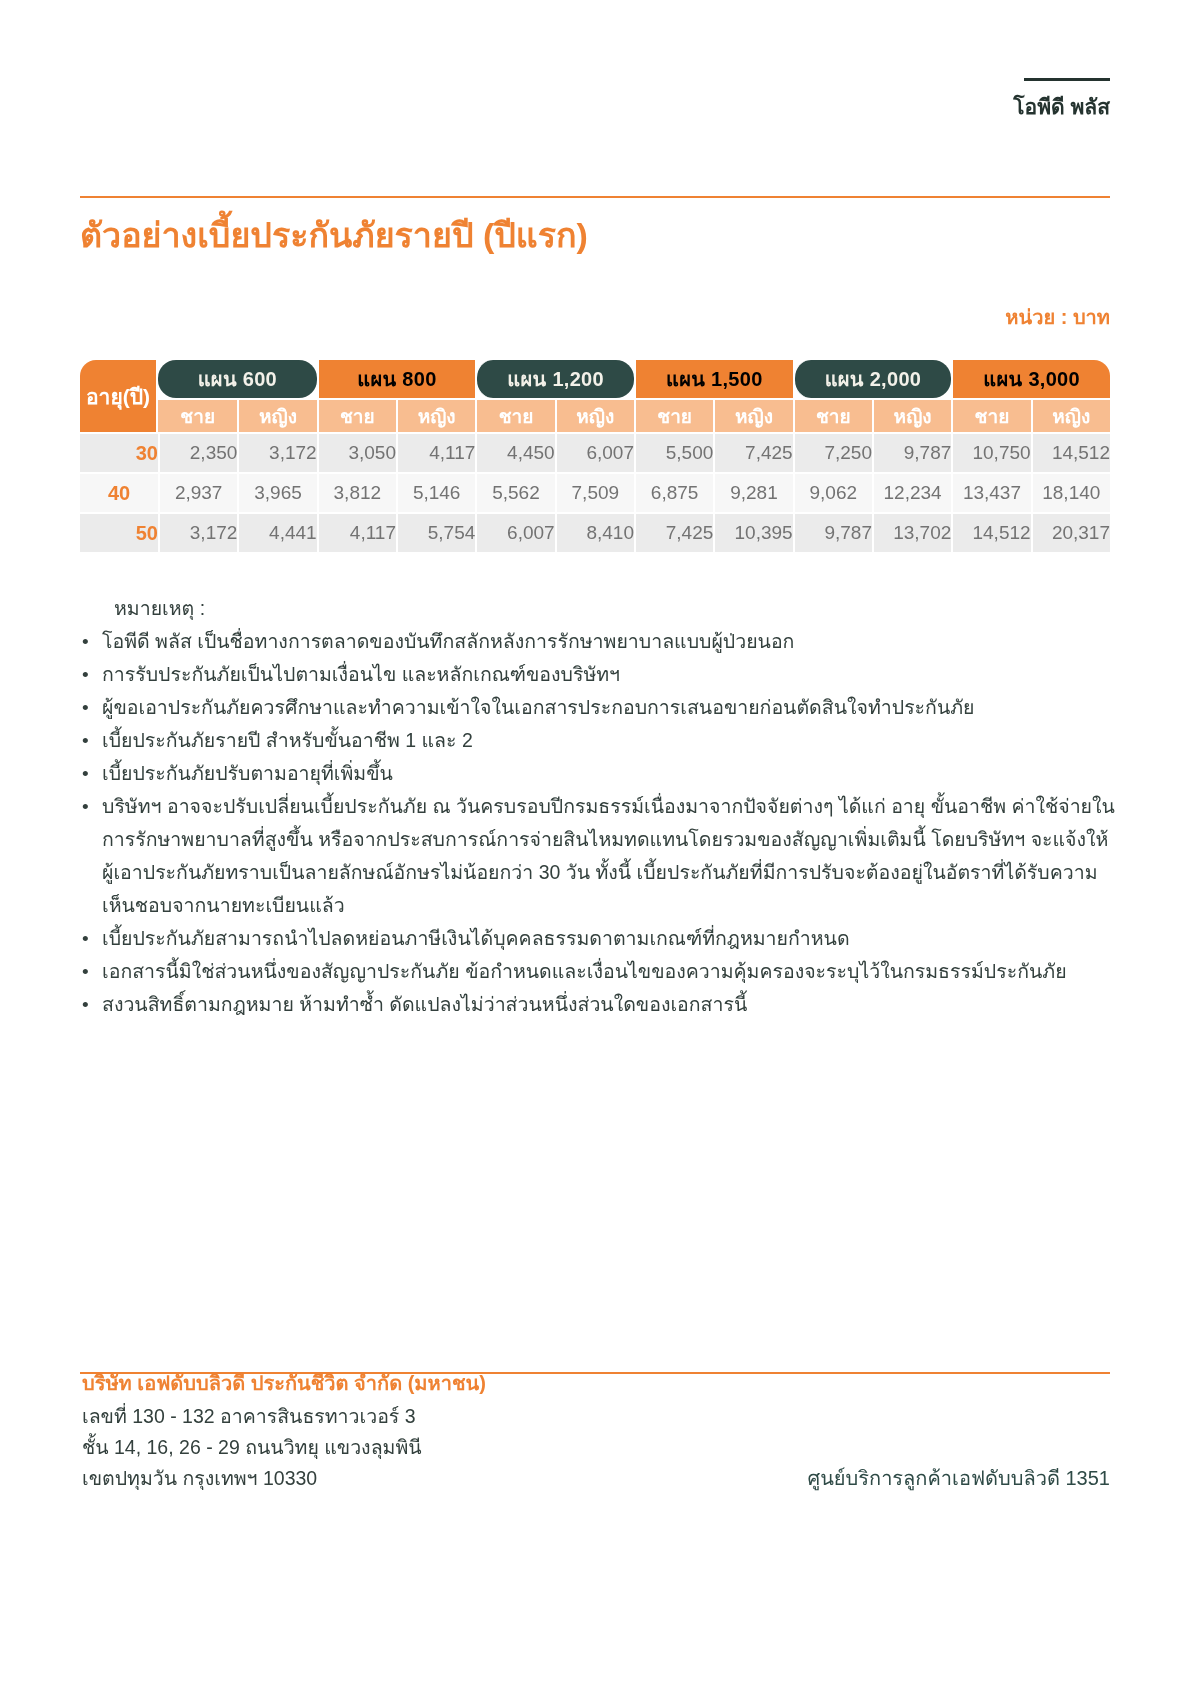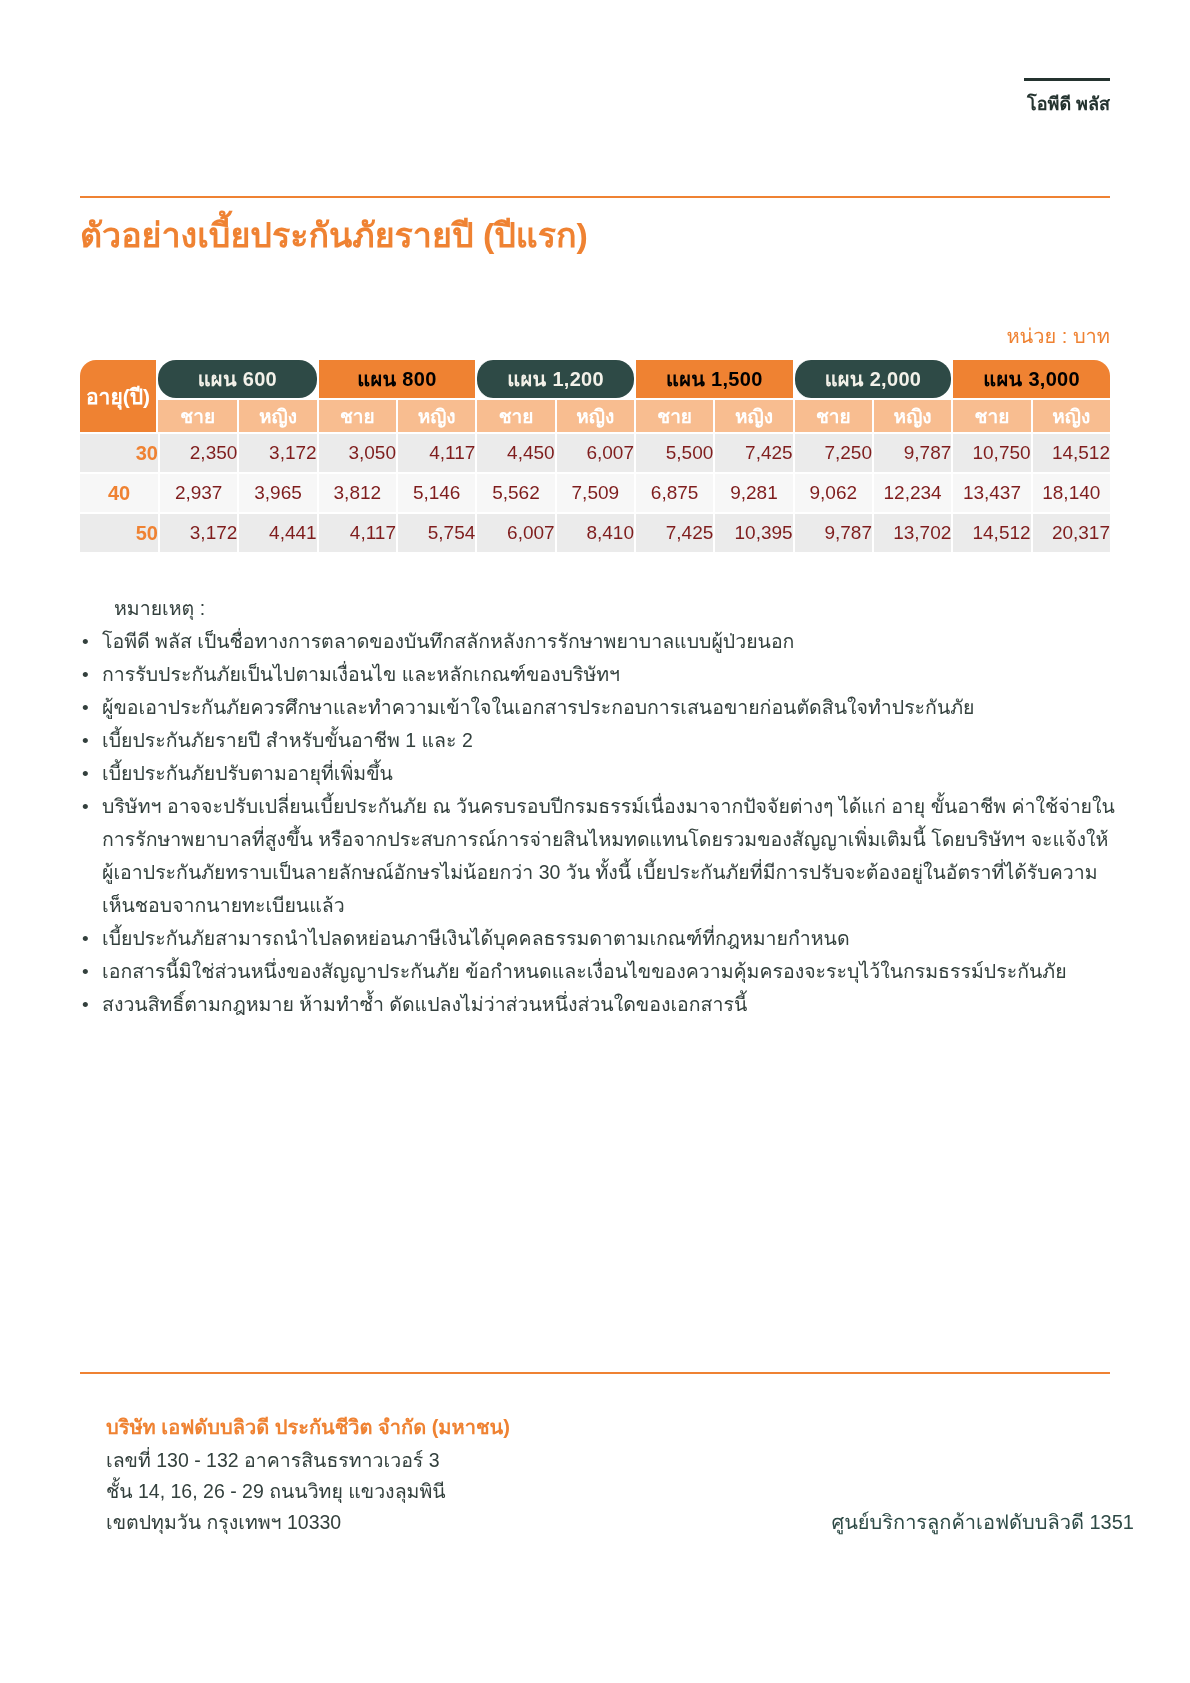--- a/index.html
+++ b/index.html
@@ -6,27 +6,27 @@
   html,body { background:#ffffff; }
   body { font-family:"Liberation Sans","DejaVu Sans",sans-serif; color:#33403d; }
   .page {
     position:relative; width:1190px; height:1683px; margin:0 auto;
     background:#ffffff; overflow:hidden;
   }
 
   
   .brand-block { position:absolute; top:76px; right:80px; text-align:right; }
   .brand-rule { display:inline-block; width:86px; height:3px; background:#24332f; margin-bottom:9px; }
-  .brand-name { font-size:18px; font-weight:bold; color:#24332f; line-height:1.2; }
+  .brand-name { font-size:21px; font-weight:bold; color:#24332f; line-height:1.2; }
 
   
   .title-rule { position:absolute; top:196px; left:80px; width:1030px; height:2px; background:#ef8232; }
   .page-title { position:absolute; top:208px; left:80px; font-size:34px; font-weight:600; color:#ef8232; }
 
-  .unit-label { position:absolute; top:320px; right:80px; font-size:20px; font-weight:400; color:#ef8232; }
+  .unit-label { position:absolute; top:301px; right:80px; font-size:20px; font-weight:700; color:#ef8232; }
 
   
   .premium-table-wrap { position:absolute; top:360px; left:80px; width:1030px; }
   table.premium { width:100%; border-collapse:separate; border-spacing:0; table-layout:fixed; }
   table.premium col.age-col { width:78px; }
   table.premium th, table.premium td { text-align:center; vertical-align:middle; }
 
   th.age-th {
     background:#ef8232; color:#ffffff; font-size:21px; font-weight:600;
     border-top-left-radius:16px; border-right:2px solid #ffffff;margin-left:24px;
@@ -36,36 +36,36 @@
   th.plan.orange { background:#ef8232; color:#000000; }
   th.plan + th.plan { border-left:2px solid #ffffff; }
   th.plan.last { border-top-right-radius:16px; }
 
   th.gender {
     height:34px; background:#f8bd90; color:#ffffff; font-size:19px; font-weight:600;
     border-top:2px solid #ffffff;
   }
   th.gender + th.gender { border-left:2px solid #ffffff; }
 
-  tbody td { height:40px; font-size:19px; color:#7f1d1d; border-top:2px solid #ffffff; }
+  tbody td { height:40px; font-size:19px; color:#737373; border-top:2px solid #ffffff; }
   tbody td + td { border-left:2px solid #ffffff; }
   tbody tr.odd td { background:#ebebeb;text-align:right; }
   tbody tr.even td { background:#f7f7f7; }
   tbody td.age { color:#ef8232; font-weight:600; font-size:20px; }
 
   
   .notes { position:absolute; top:592px; left:82px; width:1035px; font-size:19.5px; line-height:33px; color:#33403d; }
   .notes-heading { margin-bottom:0;margin-left:32px; }
   .note-item { display:flex; }
   .note-bullet { flex:0 0 20px; text-align:left; font-size:19px; }
   .note-text { flex:1; }
 
   
   .footer-rule { position:absolute; top:1372px; left:80px; width:1030px; height:2px; background:#ef8232; }
-  .footer { position:absolute; top:1412px; left:82px; width:1028px; font-size:19.5px; line-height:31px;margin-left:24px; }
+  .footer { position:absolute; top:1368px; left:82px; width:1028px; font-size:19.5px; line-height:31px; }
   .footer-company { color:#ef8232; font-weight:600; font-size:20px; margin-bottom:2px; }
   .footer-address { color:#33403d; }
   .footer-service { position:absolute; right:0; bottom:0; color:#2e4a46; font-size:20px; }
 </style>
 </head>
 <body>
 
 <div class="page">
 
   <div class="brand-block">

